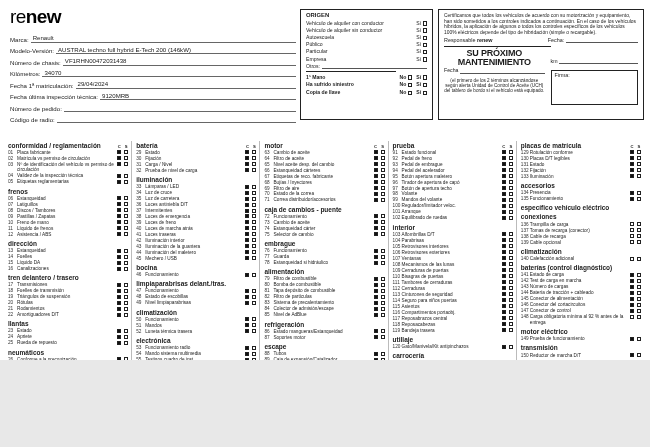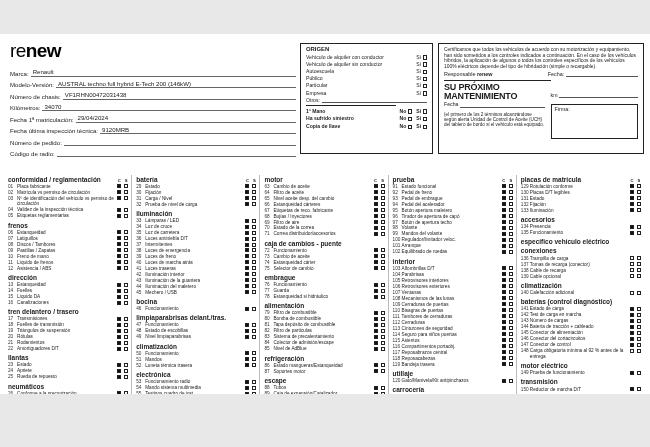--- a/index.html
+++ b/index.html
@@ -1,16 +1,16 @@
 <!DOCTYPE html>
 <html><head>
 <meta charset="utf-8">
 <style>
   html,body{margin:0;padding:0;background:#e8e8e8;}
-  .page{position:relative;width:650px;height:360px;background:#ffffff;font-family:"Liberation Sans",sans-serif;color:#1b1b1b;overflow:hidden;margin-top:34px;}
+  .page{position:relative;width:650px;height:360px;background:#ffffff;font-family:"Liberation Sans",sans-serif;color:#1b1b1b;overflow:hidden;}
   
   .hdr-left{position:absolute;left:10px;top:6px;width:286px;}
   .logo{font-size:19px;letter-spacing:-0.6px;color:#000;margin-bottom:3px;}
   .logo .lt{font-weight:400;}
   .logo .bd{font-weight:800;}
   .field{display:flex;align-items:flex-end;height:11.5px;font-size:6.1px;}
   .field .lbl{white-space:nowrap;padding-right:2px;}
   .field .val{flex:1;border-bottom:0.8px solid #666;padding:0 0 0.5px 2px;white-space:nowrap;}
   
   .origen{position:absolute;left:300px;top:9px;width:133px;height:111px;border:1px solid #222;box-sizing:border-box;padding:3px 5px 2px;font-size:5.1px;line-height:5.6px;}
@@ -27,21 +27,21 @@
   .cb{display:inline-block;width:4.4px;height:4.4px;border:0.8px solid #222;box-sizing:border-box;background:#fff;flex:none;}
   .cb.x{background-image:linear-gradient(45deg,transparent 36%,#111 36%,#111 64%,transparent 64%),linear-gradient(135deg,transparent 36%,#111 36%,#111 64%,transparent 64%);}
   
   .cert{position:absolute;left:438px;top:9px;width:206px;height:111px;border:1px solid #222;box-sizing:border-box;padding:3px 5px;font-size:4.9px;line-height:5.5px;}
   .cert-text{margin:0;}
   .resp-row{display:flex;margin-top:2.5px;font-size:5.4px;align-items:flex-end;}
   .resp-row .rl{flex:1.15;}
   .resp-row .fx{flex:1;display:flex;align-items:flex-end;}
   .uline{border-bottom:0.8px solid #555;flex:1;margin-left:2px;min-width:8px;}
   .next{display:flex;margin-top:2.5px;}
-  .nx-left{flex:1.15;padding-right:6px;border-top:1.1px solid #222;padding-top:2px;}
+  .nx-left{flex:1.15;padding-right:6px;border-top:1.1px solid #222;padding-top:2px;text-align:center;}
   .nx-title{font-weight:800;font-size:9px;letter-spacing:-0.2px;line-height:9.5px;}
   .nx-fecha{display:flex;font-size:5.2px;margin-top:0.5px;}
   .nx-note{margin:4px 0 0;font-size:4.6px;line-height:5.2px;}
   .nx-right{flex:1;display:flex;flex-direction:column;}
   .nx-km{display:flex;font-size:5.2px;margin-top:13px;}
   .firma{border:1px solid #222;height:35px;margin-top:6px;padding:1.5px 3px;font-size:5.4px;box-sizing:border-box;}
   
   .pc-title{position:absolute;left:10px;top:122px;margin:0;font-size:13.5px;font-weight:800;letter-spacing:0.2px;color:#000;}
   .cols{position:absolute;left:8px;top:141px;width:636px;height:290px;display:flex;}
   .col{flex:1;padding:0 3px 0 4px;box-sizing:border-box;border-left:0.6px solid #bbb;overflow:hidden;}

